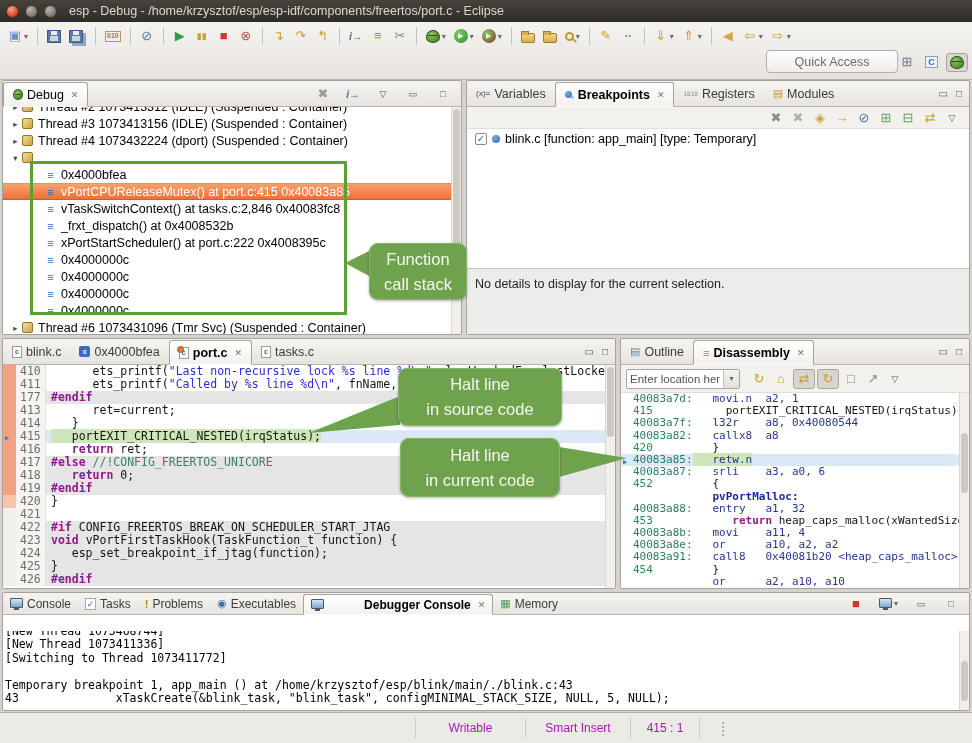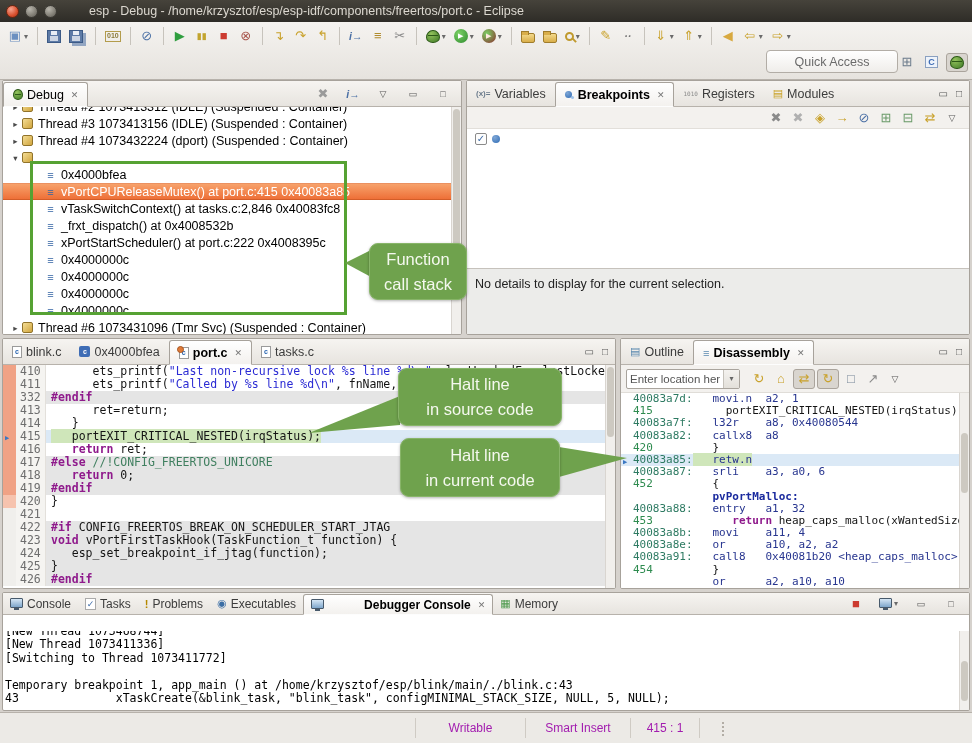--- a/index.html
+++ b/index.html
@@ -6,21 +6,21 @@
   html,body { width:972px; height:743px; }
   body { position:relative; background:#d6d2cd; font-family:"Liberation Sans",sans-serif; overflow:hidden; cursor:default; }
 
   
   .titlebar { position:absolute; left:0; top:0; width:972px; height:22px;
     background:linear-gradient(#46433b,#2e2c27); display:flex; align-items:center;
     color:#dcd8d0; font-size:12.5px; z-index:5; }
   .wbtn { width:13px; height:13px; border-radius:50%; margin-left:6px; flex:none; }
   .wclose { background:radial-gradient(circle at 35% 30%,#f6a38e,#d9512f 60%,#a03014); border:1px solid #6f250f; }
   .wmin,.wmax { background:radial-gradient(circle at 35% 30%,#b9b6ad,#7d7a71 65%,#585550); border:1px solid #3e3c36; }
-  .wtitle { margin-left:32px; white-space:nowrap; }
+  .wtitle { margin-left:12px; white-space:nowrap; }
 
   
   .toolbar { position:absolute; left:0; top:22px; width:972px; height:58px;
     background:linear-gradient(#f5f3f0,#e6e3de); border-bottom:1px solid #b7b2ab; z-index:4; }
   .trow { display:flex; align-items:center; height:28px; padding-left:4px; }
   .tbtn { display:inline-flex; align-items:center; padding:2px 3px; border-radius:3px; margin:0 1px; }
   .tbtn.pressed { background:#d9d5cf; border:1px solid #aaa49c; }
   .tico { font-size:13px; line-height:14px; display:inline-flex; align-items:center; justify-content:center;
     min-width:14px; height:14px; white-space:pre; }
   .tico.sm { font-size:9px; }
@@ -449,20 +449,21 @@
         <span class="tico " style="color: rgb(201, 162, 44);">⇄</span>
       </span>
       <span class="tbtn">
         <span class="tico sm" style="color: rgb(85, 85, 85);">▽</span>
       </span>
     </div>
   <div class="bp-list">
     <div class="bp-row">
       <span class="cbx">✓</span>
       <span class="bpdot"></span>
+      <span>blink.c [function: app_main] [type: Temporary]</span>
     </div>
   </div>
   <div class="bp-detail">
     <span>No details to display for the current selection.</span>
   </div>
 </div>
 
 <div class="panel" style="left:2px; top:338px; width:614px; height:251px;">
   <div class="tabbar">
     <div class="tab">
@@ -491,22 +492,22 @@
       <span>tasks.c</span>
     </div>
     <div class="hdr-right">
       <span class="minmax">▭</span>
       <span class="minmax">□</span>
     </div>
   </div>
   <div class="edlines">
       <div class="cl"><span class="annot salmon"></span><span class="lnum">410</span><span class="codetx"><span class="p">      ets_printf(</span><span class="s">"Last non-recursive lock %s line %d\n"</span><span class="p">, lastLockedFn, lastLockedLine);</span></span></div>
       <div class="cl"><span class="annot salmon"></span><span class="lnum">411</span><span class="codetx"><span class="p">      ets_printf(</span><span class="s">"Called by %s line %d\n"</span><span class="p">, fnName, line);</span></span></div>
-      <div class="cl gray"><span class="annot salmon"></span><span class="lnum">332</span><span class="codetx"><span class="k">#endif</span></span></div>
-      <div class="cl"><span class="annot salmon"></span><span class="lnum">413</span><span class="codetx"><span class="p">      ret=return;</span></span></div>
+      <div class="cl gray"><span class="annot salmon"></span><span class="lnum">177</span><span class="codetx"><span class="k">#endif</span></span></div>
+      <div class="cl"><span class="annot salmon"></span><span class="lnum">413</span><span class="codetx"><span class="p">      ret=current;</span></span></div>
       <div class="cl"><span class="annot salmon"></span><span class="lnum">414</span><span class="codetx"><span class="p">   }</span></span></div>
       <div class="cl cur"><span class="annot salmon"><span class="ip">▶</span></span><span class="lnum">415</span><span class="codetx"><span class="g">   portEXIT_CRITICAL_NESTED(irqStatus);</span></span></div>
       <div class="cl"><span class="annot salmon"></span><span class="lnum">416</span><span class="codetx"><span class="p">   </span><span class="k">return</span><span class="p"> ret;</span></span></div>
       <div class="cl gray"><span class="annot salmon"></span><span class="lnum">417</span><span class="codetx"><span class="k">#else</span><span class="p"> </span><span class="c">//!CONFIG_FREERTOS_UNICORE</span></span></div>
       <div class="cl gray"><span class="annot salmon"></span><span class="lnum">418</span><span class="codetx"><span class="p">   </span><span class="k">return</span><span class="p"> 0;</span></span></div>
       <div class="cl gray"><span class="annot salmon"></span><span class="lnum">419</span><span class="codetx"><span class="k">#endif</span></span></div>
       <div class="cl"><span class="annot salmonlight"></span><span class="lnum">420</span><span class="codetx"><span class="p">}</span></span></div>
       <div class="cl"><span class="annot"></span><span class="lnum">421</span><span class="codetx"></span></div>
       <div class="cl gray"><span class="annot"></span><span class="lnum">422</span><span class="codetx"><span class="k">#if</span><span class="p"> CONFIG_FREERTOS_BREAK_ON_SCHEDULER_START_JTAG</span></span></div>
       <div class="cl gray"><span class="annot"></span><span class="lnum">423</span><span class="codetx"><span class="k">void</span><span class="p"> vPortFirstTaskHook(TaskFunction_t function) {</span></span></div>

